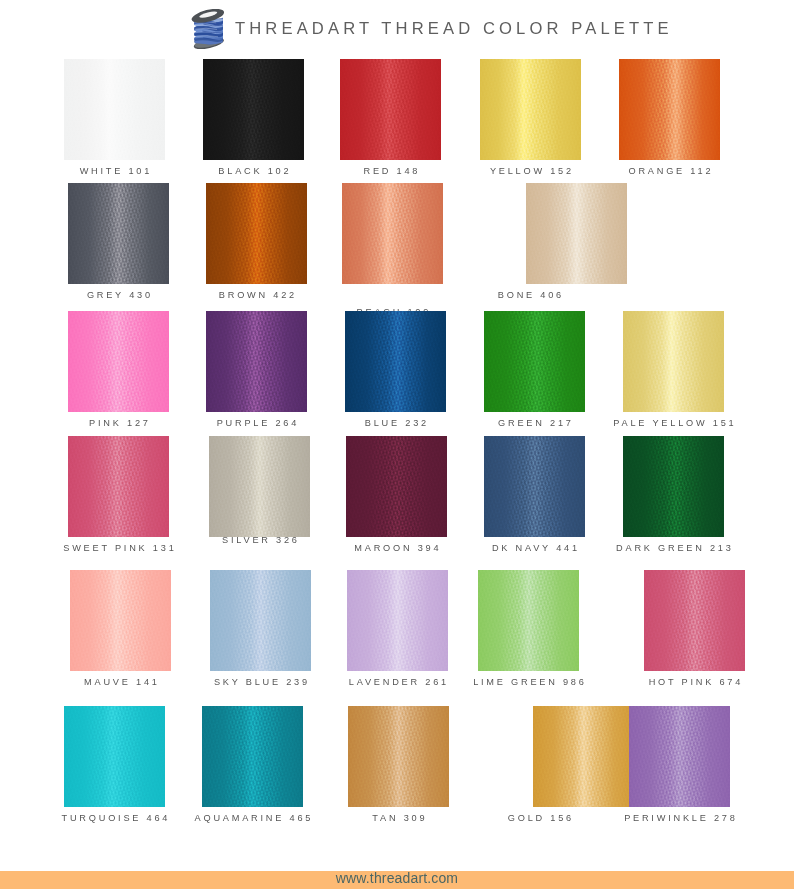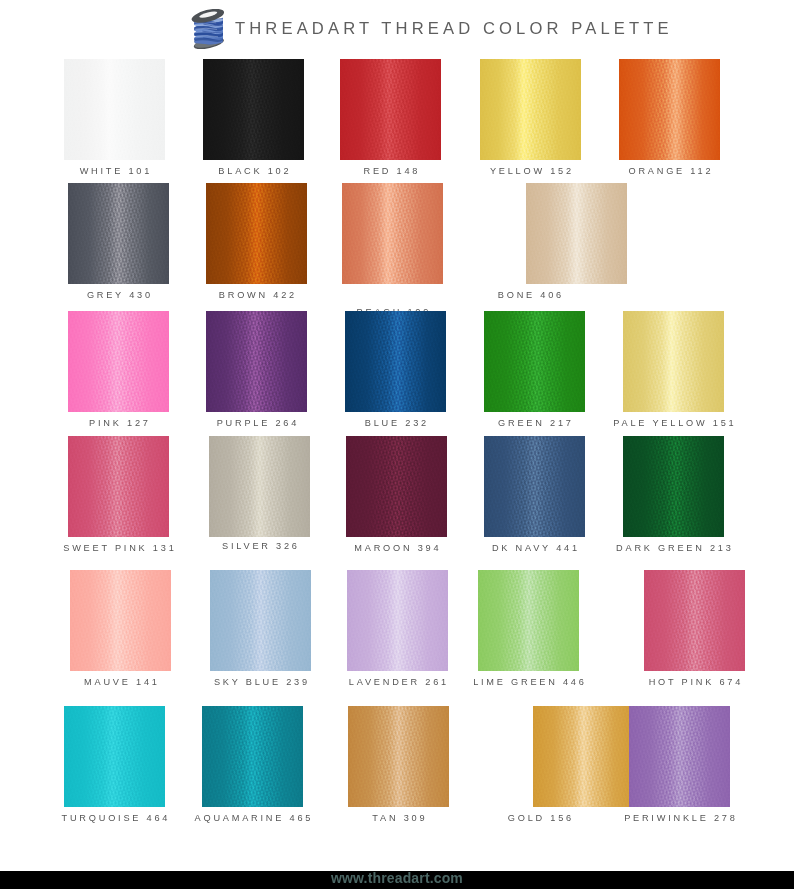--- a/index.html
+++ b/index.html
@@ -152,21 +152,21 @@
       <div class="cell" style="left: 623px; top: 311px; width: 101px;">
         <div class="sw" style="width: 101px; height: 101px; background: linear-gradient(90deg, rgb(220, 199, 104) 0%, rgb(225, 206, 117) 20.2%, rgb(237, 223, 148) 38.4%, rgb(250, 243, 184) 48%, rgb(239, 226, 154) 59.4%, rgb(226, 207, 119) 79.2%, rgb(220, 199, 104) 100%);"></div>
         <div class="lbl" style="top: 107px;">PALE YELLOW 151</div>
       </div>
       <div class="cell" style="left: 68px; top: 436px; width: 101px;">
         <div class="sw" style="width: 101px; height: 101px; background: linear-gradient(90deg, rgb(207, 74, 110) 0%, rgb(210, 82, 117) 20.2%, rgb(216, 102, 133) 38.4%, rgb(224, 124, 151) 48%, rgb(218, 105, 135) 59.4%, rgb(210, 84, 118) 79.2%, rgb(207, 74, 110) 100%);"></div>
         <div class="lbl" style="top: 107px;">SWEET PINK 131</div>
       </div>
       <div class="cell" style="left: 209px; top: 436px; width: 101px;">
         <div class="sw" style="width: 101px; height: 101px; background: linear-gradient(90deg, rgb(179, 173, 160) 0%, rgb(186, 180, 167) 21%, rgb(203, 198, 184) 40%, rgb(222, 218, 203) 50%, rgb(206, 201, 187) 61%, rgb(187, 182, 168) 80%, rgb(179, 173, 160) 100%);"></div>
-        <div class="lbl" style="top: 105px;">SILVER 326</div>
+        <div class="lbl" style="top: 99px;">SILVER 326</div>
       </div>
       <div class="cell" style="left: 346px; top: 436px; width: 101px;">
         <div class="sw" style="width: 101px; height: 101px; background: linear-gradient(90deg, rgb(92, 26, 53) 0%, rgb(95, 28, 55) 21%, rgb(102, 32, 59) 40%, rgb(110, 37, 64) 50%, rgb(103, 33, 60) 61%, rgb(95, 28, 55) 80%, rgb(92, 26, 53) 100%);"></div>
         <div class="lbl" style="top: 107px;">MAROON 394</div>
       </div>
       <div class="cell" style="left: 484px; top: 436px; width: 101px; border-radius: 12px;">
         <div class="sw" style="width: 101px; height: 101px; background: linear-gradient(90deg, rgb(46, 76, 114) 0%, rgb(51, 81, 120) 21%, rgb(64, 95, 133) 40%, rgb(79, 110, 149) 50%, rgb(66, 97, 136) 61%, rgb(52, 82, 121) 80%, rgb(46, 76, 114) 100%);"></div>
         <div class="lbl" style="top: 107px;">DK NAVY 441</div>
       </div>
       <div class="cell" style="left: 623px; top: 436px; width: 101px;">
@@ -180,21 +180,21 @@
       <div class="cell" style="left: 210px; top: 570px; width: 101px;">
         <div class="sw" style="width: 101px; height: 101px; background: linear-gradient(90deg, rgb(151, 183, 209) 0%, rgb(158, 187, 213) 21%, rgb(175, 198, 222) 40%, rgb(194, 210, 232) 50%, rgb(178, 200, 223) 61%, rgb(159, 188, 213) 80%, rgb(151, 183, 209) 100%);"></div>
         <div class="lbl" style="top: 107px;">SKY BLUE 239</div>
       </div>
       <div class="cell" style="left: 347px; top: 570px; width: 101px;">
         <div class="sw" style="width: 101px; height: 101px; background: linear-gradient(90deg, rgb(195, 167, 216) 0%, rgb(200, 174, 219) 21%, rgb(211, 191, 228) 40%, rgb(224, 211, 237) 50%, rgb(213, 194, 229) 61%, rgb(201, 175, 220) 80%, rgb(195, 167, 216) 100%);"></div>
         <div class="lbl" style="top: 107px;">LAVENDER 261</div>
       </div>
       <div class="cell" style="left: 478px; top: 570px; width: 101px;">
         <div class="sw" style="width: 101px; height: 101px; background: linear-gradient(90deg, rgb(140, 203, 96) 0%, rgb(148, 207, 108) 21%, rgb(167, 216, 137) 40%, rgb(189, 226, 171) 50%, rgb(170, 217, 143) 61%, rgb(149, 207, 110) 80%, rgb(140, 203, 96) 100%);"></div>
-        <div class="lbl" style="top: 107px;">LIME GREEN 446</div>
+        <div class="lbl" style="top: 107px;">LIME GREEN 986</div>
       </div>
       <div class="cell" style="left: 624px; top: 570px; width: 90px; margin-left: 20px;">
         <div class="sw" style="width: 101px; height: 101px; background: linear-gradient(90deg, rgb(204, 78, 112) 0%, rgb(207, 86, 118) 21%, rgb(213, 104, 133) 40%, rgb(221, 125, 150) 50%, rgb(215, 107, 136) 61%, rgb(207, 87, 119) 80%, rgb(204, 78, 112) 100%);"></div>
         <div class="lbl" style="top: 107px;">HOT PINK 674</div>
       </div>
       <div class="cell" style="left: 64px; top: 706px; width: 101px;">
         <div class="sw" style="width: 101px; height: 101px; background: linear-gradient(90deg, rgb(19, 187, 198) 0%, rgb(23, 191, 202) 20.2%, rgb(34, 200, 210) 38.4%, rgb(47, 210, 220) 48%, rgb(36, 201, 212) 59.4%, rgb(24, 191, 202) 79.2%, rgb(19, 187, 198) 100%);"></div>
         <div class="lbl" style="top: 107px;">TURQUOISE 464</div>
       </div>
       <div class="cell" style="left: 202px; top: 706px; width: 101px;">
@@ -207,16 +207,16 @@
       </div>
       <div class="cell" style="left: 489px; top: 706px; width: 101px; padding-left: 44px;">
         <div class="sw" style="width: 101px; height: 101px; background: linear-gradient(90deg, rgb(210, 154, 53) 0%, rgb(215, 163, 69) 21%, rgb(228, 186, 110) 40%, rgb(242, 212, 156) 50%, rgb(230, 190, 117) 61%, rgb(216, 165, 73) 80%, rgb(210, 154, 53) 100%);"></div>
         <div class="lbl" style="top: 107px;">GOLD 156</div>
       </div>
       <div class="cell" style="left: 629px; top: 706px; width: 101px;">
         <div class="sw" style="width: 101px; height: 101px; background: linear-gradient(90deg, rgb(142, 100, 174) 0%, rgb(147, 108, 178) 21%, rgb(160, 126, 189) 40%, rgb(175, 148, 201) 50%, rgb(162, 130, 191) 61%, rgb(148, 109, 179) 80%, rgb(142, 100, 174) 100%);"></div>
         <div class="lbl" style="top: 107px;">PERIWINKLE 278</div>
       </div>
     </div>
-  <div class="footer" style="background: #000000; font-weight: bold;">
+  <div class="footer" style="background: #fdba74;">
     <div class="footer-url" style="color: rgb(75, 102, 100);">www.threadart.com</div>
   </div>
 </div>
 
 </body></html>

